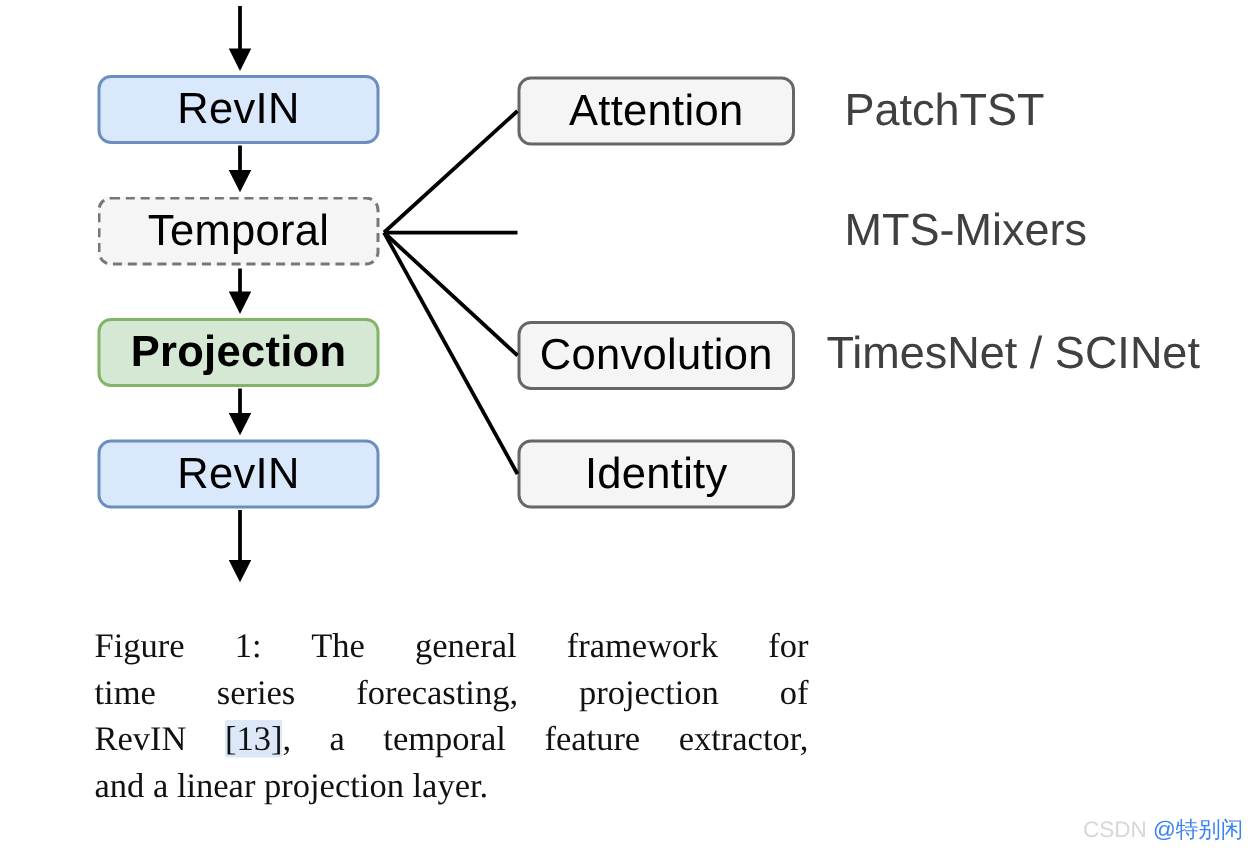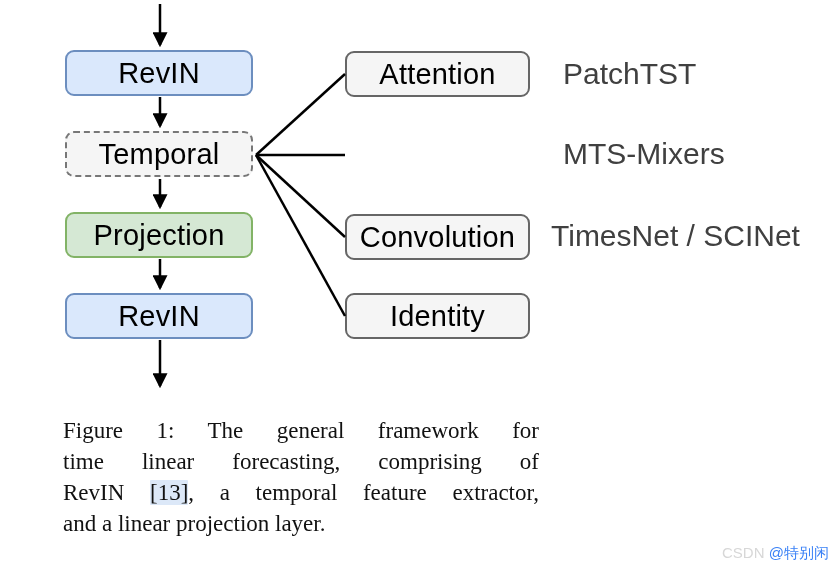--- a/index.html
+++ b/index.html
@@ -104,34 +104,34 @@
     <line x1="160" y1="340" x2="160" y2="386" stroke="#000" stroke-width="2.5" marker-end="url(#ah)"></line>
 
     <line x1="256" y1="155" x2="345" y2="74" stroke="#000" stroke-width="2.5"></line>
     <line x1="256" y1="155" x2="345" y2="155" stroke="#000" stroke-width="2.5"></line>
     <line x1="256" y1="155" x2="345" y2="237" stroke="#000" stroke-width="2.5"></line>
     <line x1="256" y1="155" x2="345" y2="316" stroke="#000" stroke-width="2.5"></line>
   </svg>
 
   <div class="box blue" style="left:65px; top:50px;">RevIN</div>
   <div class="box dashed" style="left:65px; top:131px;">Temporal</div>
-  <div class="box green" style="left:65px; top:212px;">Projection</div>
+  <div class="box green" style="left:65px; top:212px;font-weight:bold;">Projection</div>
   <div class="box blue" style="left:65px; top:293px;">RevIN</div>
 
   <div class="box gray" style="left:345px; top:51px;text-align:right;">Attention</div>
   <div class="box gray" style="left:345px; top:214px;">Convolution</div>
   <div class="box gray" style="left:345px; top:293px;">Identity</div>
 
   <div class="model-label" style="left:563px; top:56px;">PatchTST</div>
   <div class="model-label" style="left:563px; top:136px;">MTS-Mixers</div>
   <div class="model-label" style="left:551px; top:218px;">TimesNet / SCINet</div>
 
   <div class="caption">
     <div class="cap-line">Figure 1: The general framework for</div>
-    <div class="cap-line">time linear forecasting, comprising of</div>
+    <div class="cap-line">time series forecasting, projection of</div>
     <div class="cap-line"><span>RevIN </span><span class="ref-highlight">[13]</span><span>, a temporal feature extractor,</span></div>
     <div class="cap-line last">and a linear projection layer.</div>
   </div>
 
   <div class="watermark">
     <span class="wm-brand">CSDN</span>
     <span class="wm-user">@特别闲</span>
   </div>
 
 </div>

